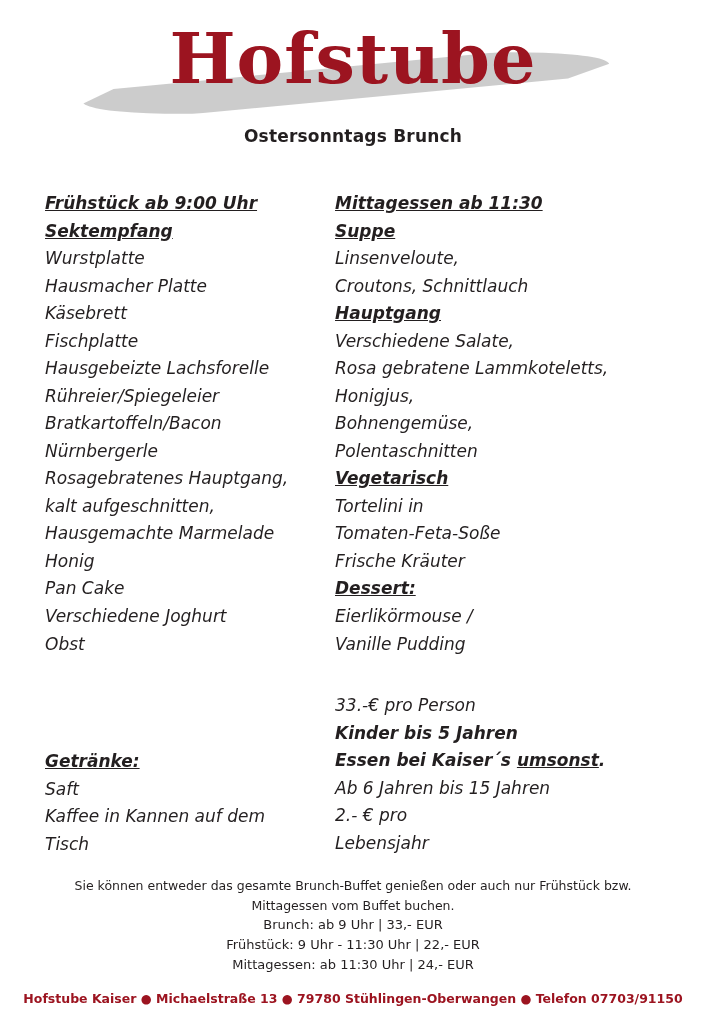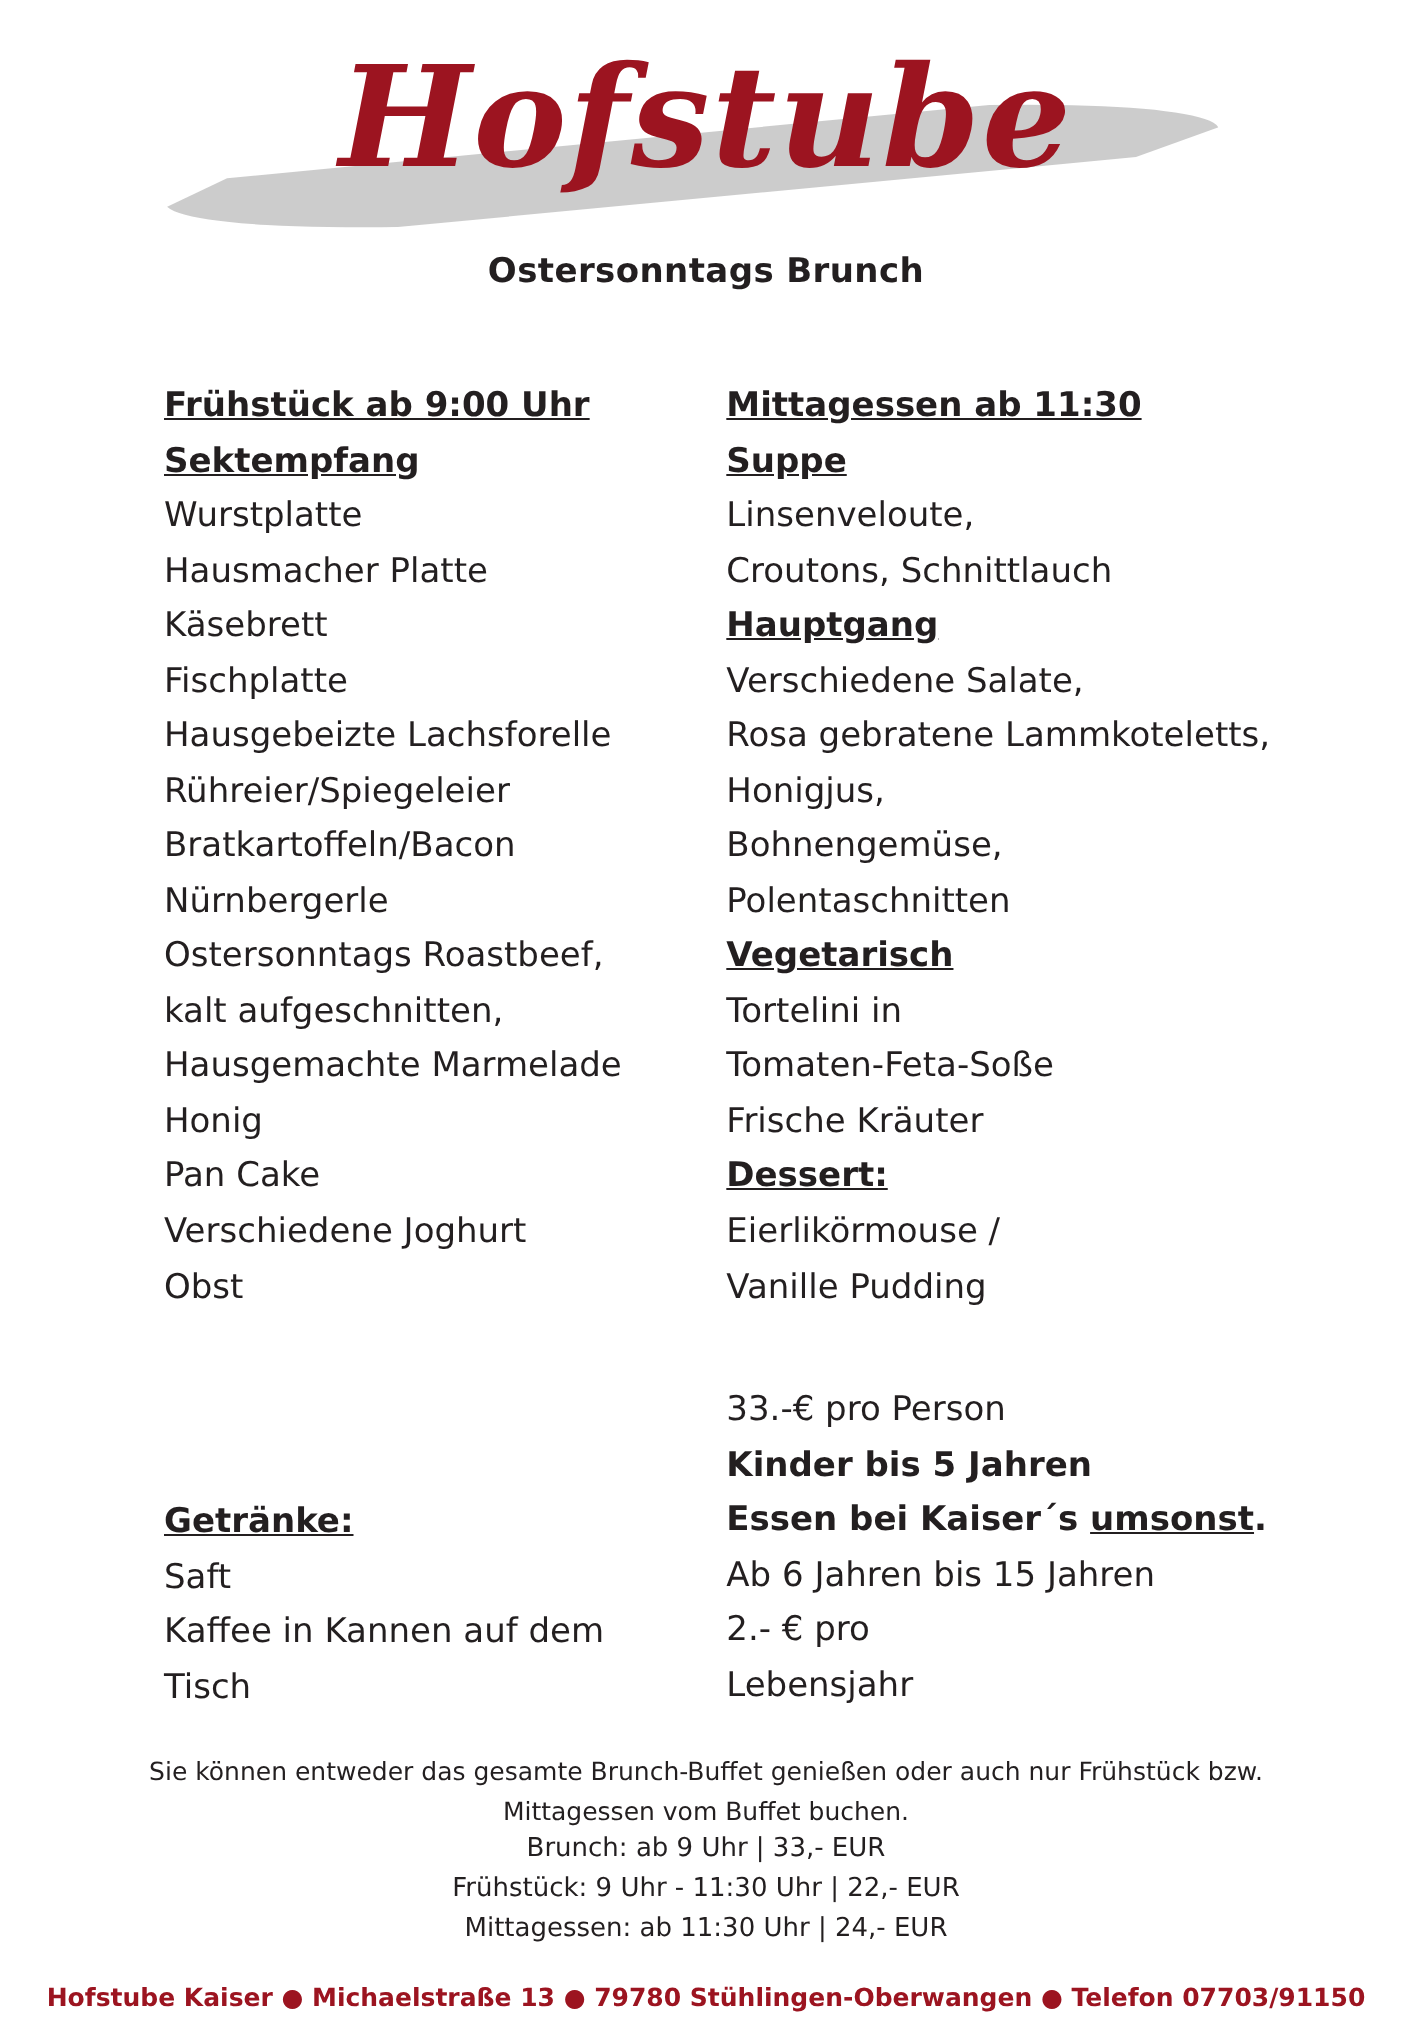--- a/index.html
+++ b/index.html
@@ -40,42 +40,42 @@
     clip-path: polygon(0% 55%, 6% 28%, 100% 0%, 100% 48%, 92% 74%, 0% 100%);
     opacity: 0.95;
   }
   .logo-text {
     position: absolute;
     left: 0;
     right: 0;
     top: 6px;
     text-align: center;
     font-family: "DejaVu Serif", serif;
-    font-style: italic;
     font-weight: bold;
     font-size: 70px;
     letter-spacing: 1px;
     color: #9c1420;
     line-height: 1.1;
   }
 
   
   .doc-title {
     text-align: center;
     font-size: 17px;
     font-weight: bold;
     letter-spacing: 0.2px;
   }
 
   
   .columns {
     display: flex;
     margin-top: 44px;
-    padding: 0 52px 0 82px;
+    padding: 0 52px 0 45px;
     box-sizing: border-box;
+    font-style: italic;
   }
   .col {
     box-sizing: border-box;
   }
   .col-left { width: 290px; }
   .col-right { width: 300px; }
 
   .head {
     font-size: 17px;
     font-weight: bold;
@@ -141,21 +141,21 @@
       <div class="head">Sektempfang</div>
 
       <div class="line">Wurstplatte</div>
       <div class="line">Hausmacher Platte</div>
       <div class="line">Käsebrett</div>
       <div class="line">Fischplatte</div>
       <div class="line">Hausgebeizte Lachsforelle</div>
       <div class="line">Rühreier/Spiegeleier</div>
       <div class="line">Bratkartoffeln/Bacon</div>
       <div class="line">Nürnbergerle</div>
-      <div class="line">Ostersonntags Roastbeef,</div>
+      <div class="line">Rosagebratenes Hauptgang,</div>
       <div class="line">kalt aufgeschnitten,</div>
       <div class="line">Hausgemachte Marmelade</div>
       <div class="line">Honig</div>
       <div class="line">Pan Cake</div>
       <div class="line">Verschiedene Joghurt</div>
       <div class="line">Obst</div>
 
       <div class="spacer-block"></div>
 
       <div class="head">Getränke:</div>

